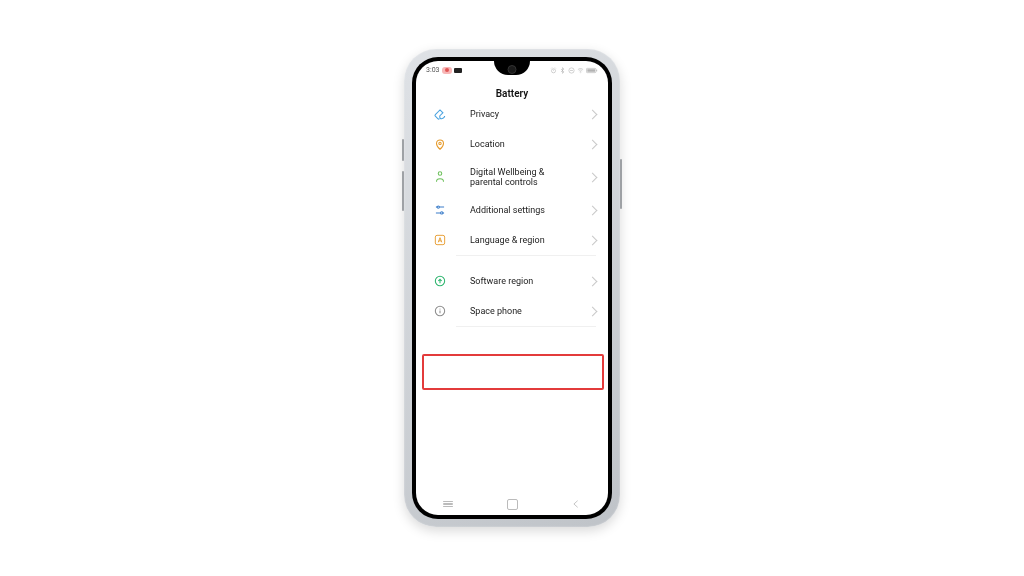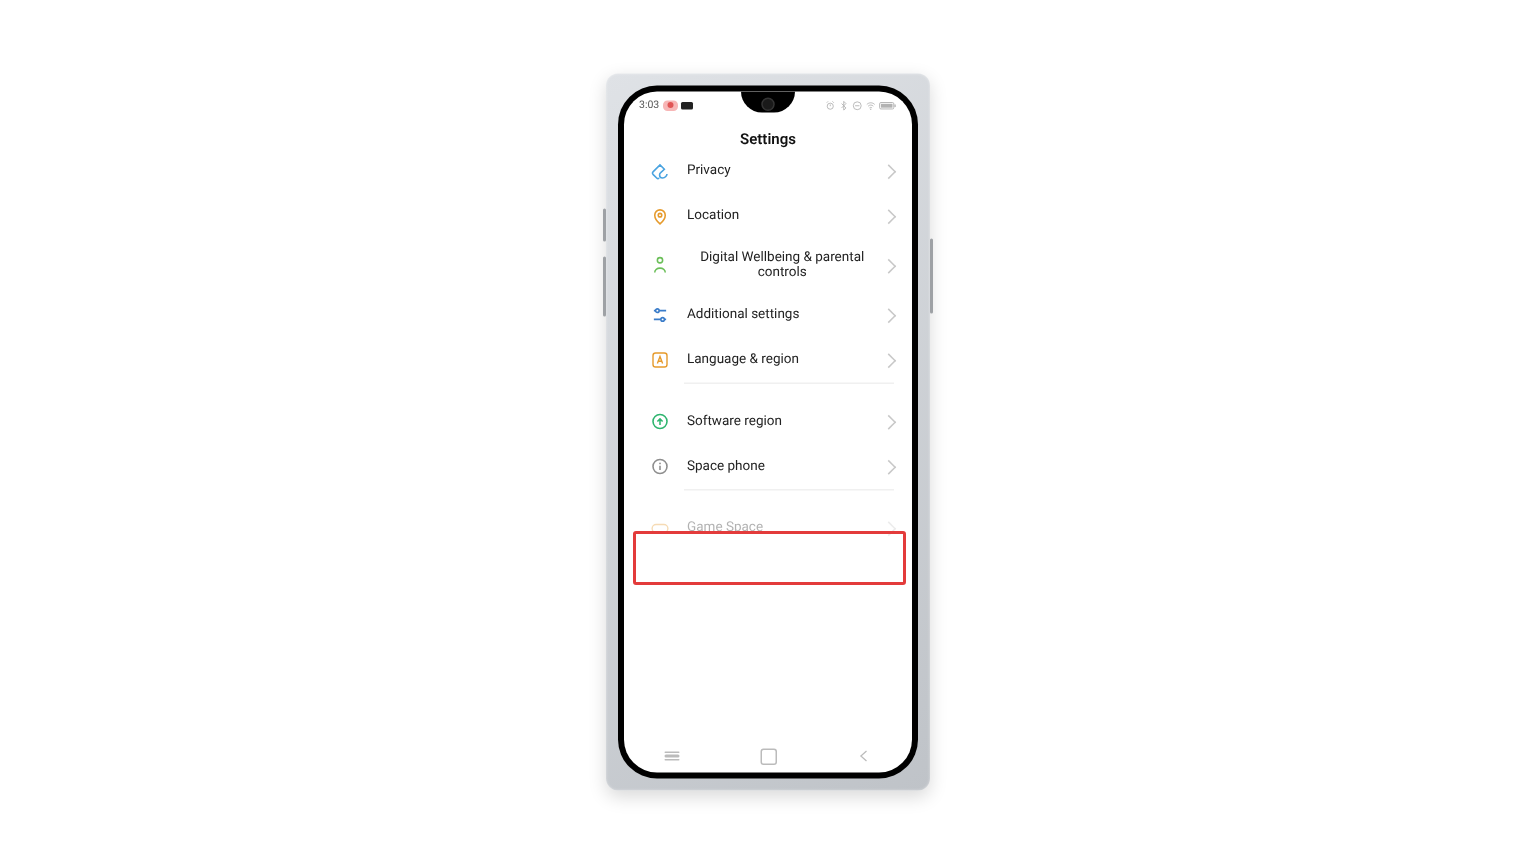--- a/index.html
+++ b/index.html
@@ -18,21 +18,21 @@
     height: 576px;
   }
   
   .phone {
     position: absolute;
     left: 50%;
     top: 50%;
     width: 216px;
     height: 478px;
     transform: translate(-50%, -50%);
-    border-radius: 8px;
+    border-radius: 32px;
     background: linear-gradient(145deg, #dfe2e6, #bfc3c8);
     box-shadow: 0 4px 12px rgba(0,0,0,0.15), inset 0 0 2px rgba(255,255,255,0.5);
     padding: 8px;
     box-sizing: border-box;
   }
   .phone-inner {
     width: 100%;
     height: 100%;
     border-radius: 26px;
     background: #000;
@@ -142,22 +142,23 @@
     position: absolute;
     left: 0; right: 0;
     top: -8px;   
   }
   .row {
     display: flex;
     align-items: center;
     height: 30px;
     padding: 0 12px 0 16px;
     position: relative;
-  }
-  .row.multiline { height: 36px; text-align: center; }
+    gap: 12px;
+  }
+  .row.multiline { height: 36px; }
   .row-divider {
     height: 0;
     border-bottom: 1px solid #f0f0f0;
     margin-left: 40px;
     margin-right: 12px;
   }
   .group-gap {
     height: 10px;
   }
   .icon {
@@ -242,21 +243,21 @@
                 <circle cx="12" cy="20" r="1.5" fill="#666"></circle>
               </svg>
             <svg class="sicon" style="width:12px" viewBox="0 0 28 14">
                 <rect x="1" y="2" width="22" height="10" rx="2" fill="none" stroke="#666" stroke-width="1.5"></rect>
                 <rect x="24" y="5" width="2" height="4" fill="#666"></rect>
                 <rect x="3" y="4" width="18" height="6" fill="#666"></rect>
               </svg>
           </div>
         </div>
 
-        <div class="app-header">Settings</div>
+        <div class="app-header">Battery</div>
 
         <div class="list">
           <div class="list-inner">
 
             <div class="row">
               <span class="icon">
                 <svg viewBox="0 0 24 24" width="14" height="14">
                     <path fill="none" stroke="#4aa3e0" stroke-width="1.8" d="M20 15.5C20 17 18 20 15 20c-2 0-3.5-1.5-3.5-3.5 0-1 .5-2 1.3-2.6L17 10l-5-5-8 8c-.8.8-.8 2 0 2.8l4.2 4.2c.8.8 2 .8 2.8 0"></path>
                   </svg>
               </span>
@@ -336,29 +337,20 @@
               </span>
               <span class="label">Space phone</span>
               <span class="chev"></span>
             </div>
 
             <div class="row-divider"></div>
             <div class="group-gap"></div>
 
 
 
-            <div class="row" style="opacity:0.35">
-              <span class="icon">
-                <svg viewBox="0 0 24 24" width="14" height="14">
-                    <rect x="3" y="8" width="18" height="9" rx="4.5" fill="none" stroke="#e69b2d" stroke-width="1.6"></rect>
-                  </svg>
-              </span>
-              <span class="label">Game Space</span>
-              <span class="chev"></span>
-            </div>
 
           </div>
         </div>
 
         <div class="highlight" id="hl" style="left: 6px; top: 293px; width: 178px; height: 32px;"></div>
 
         <div class="navbar">
           <span class="nav-ico">
             <span class="nav-menu">
                 <span></span>

